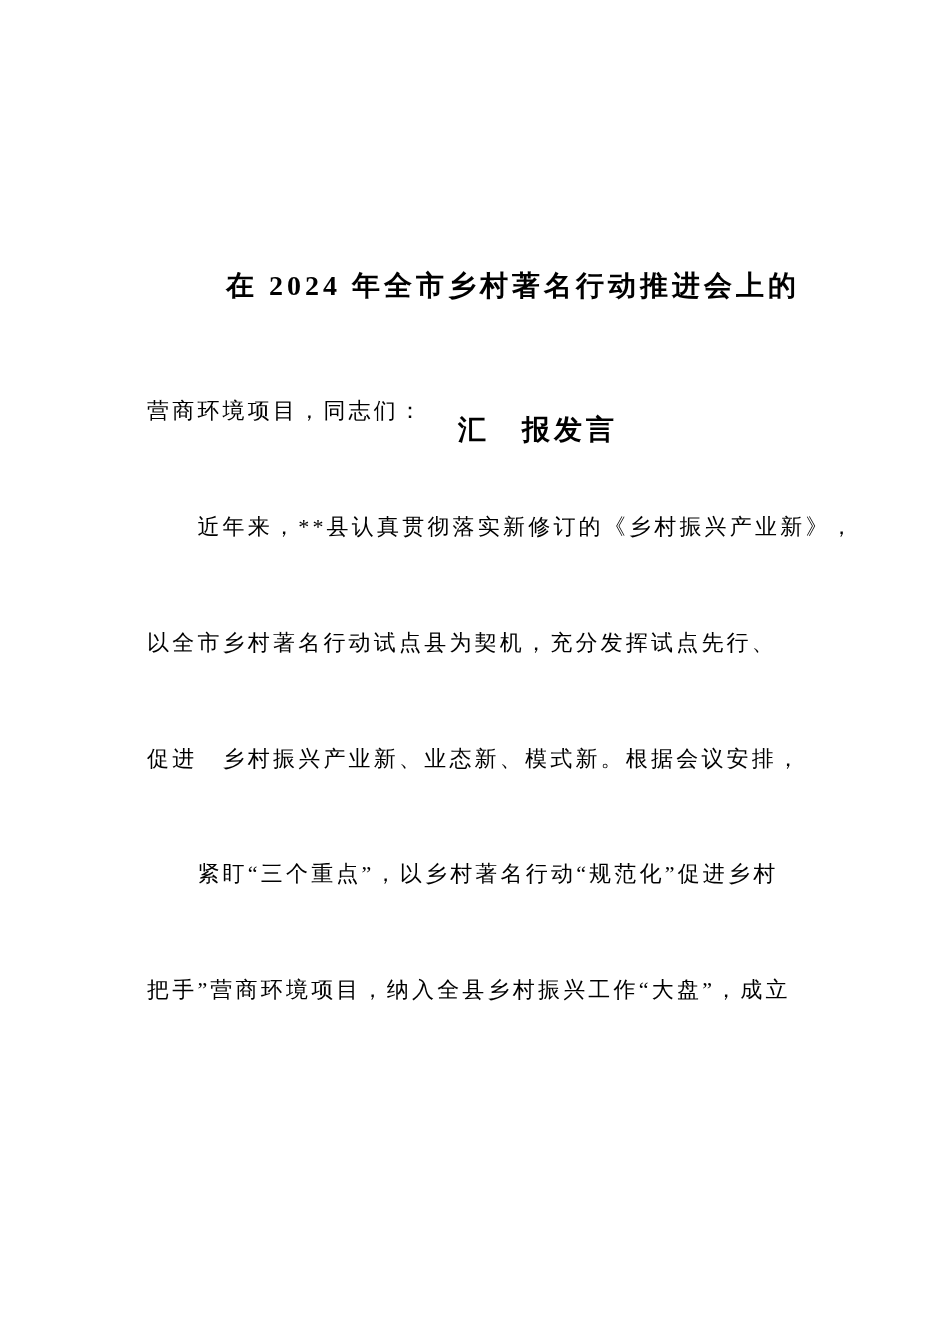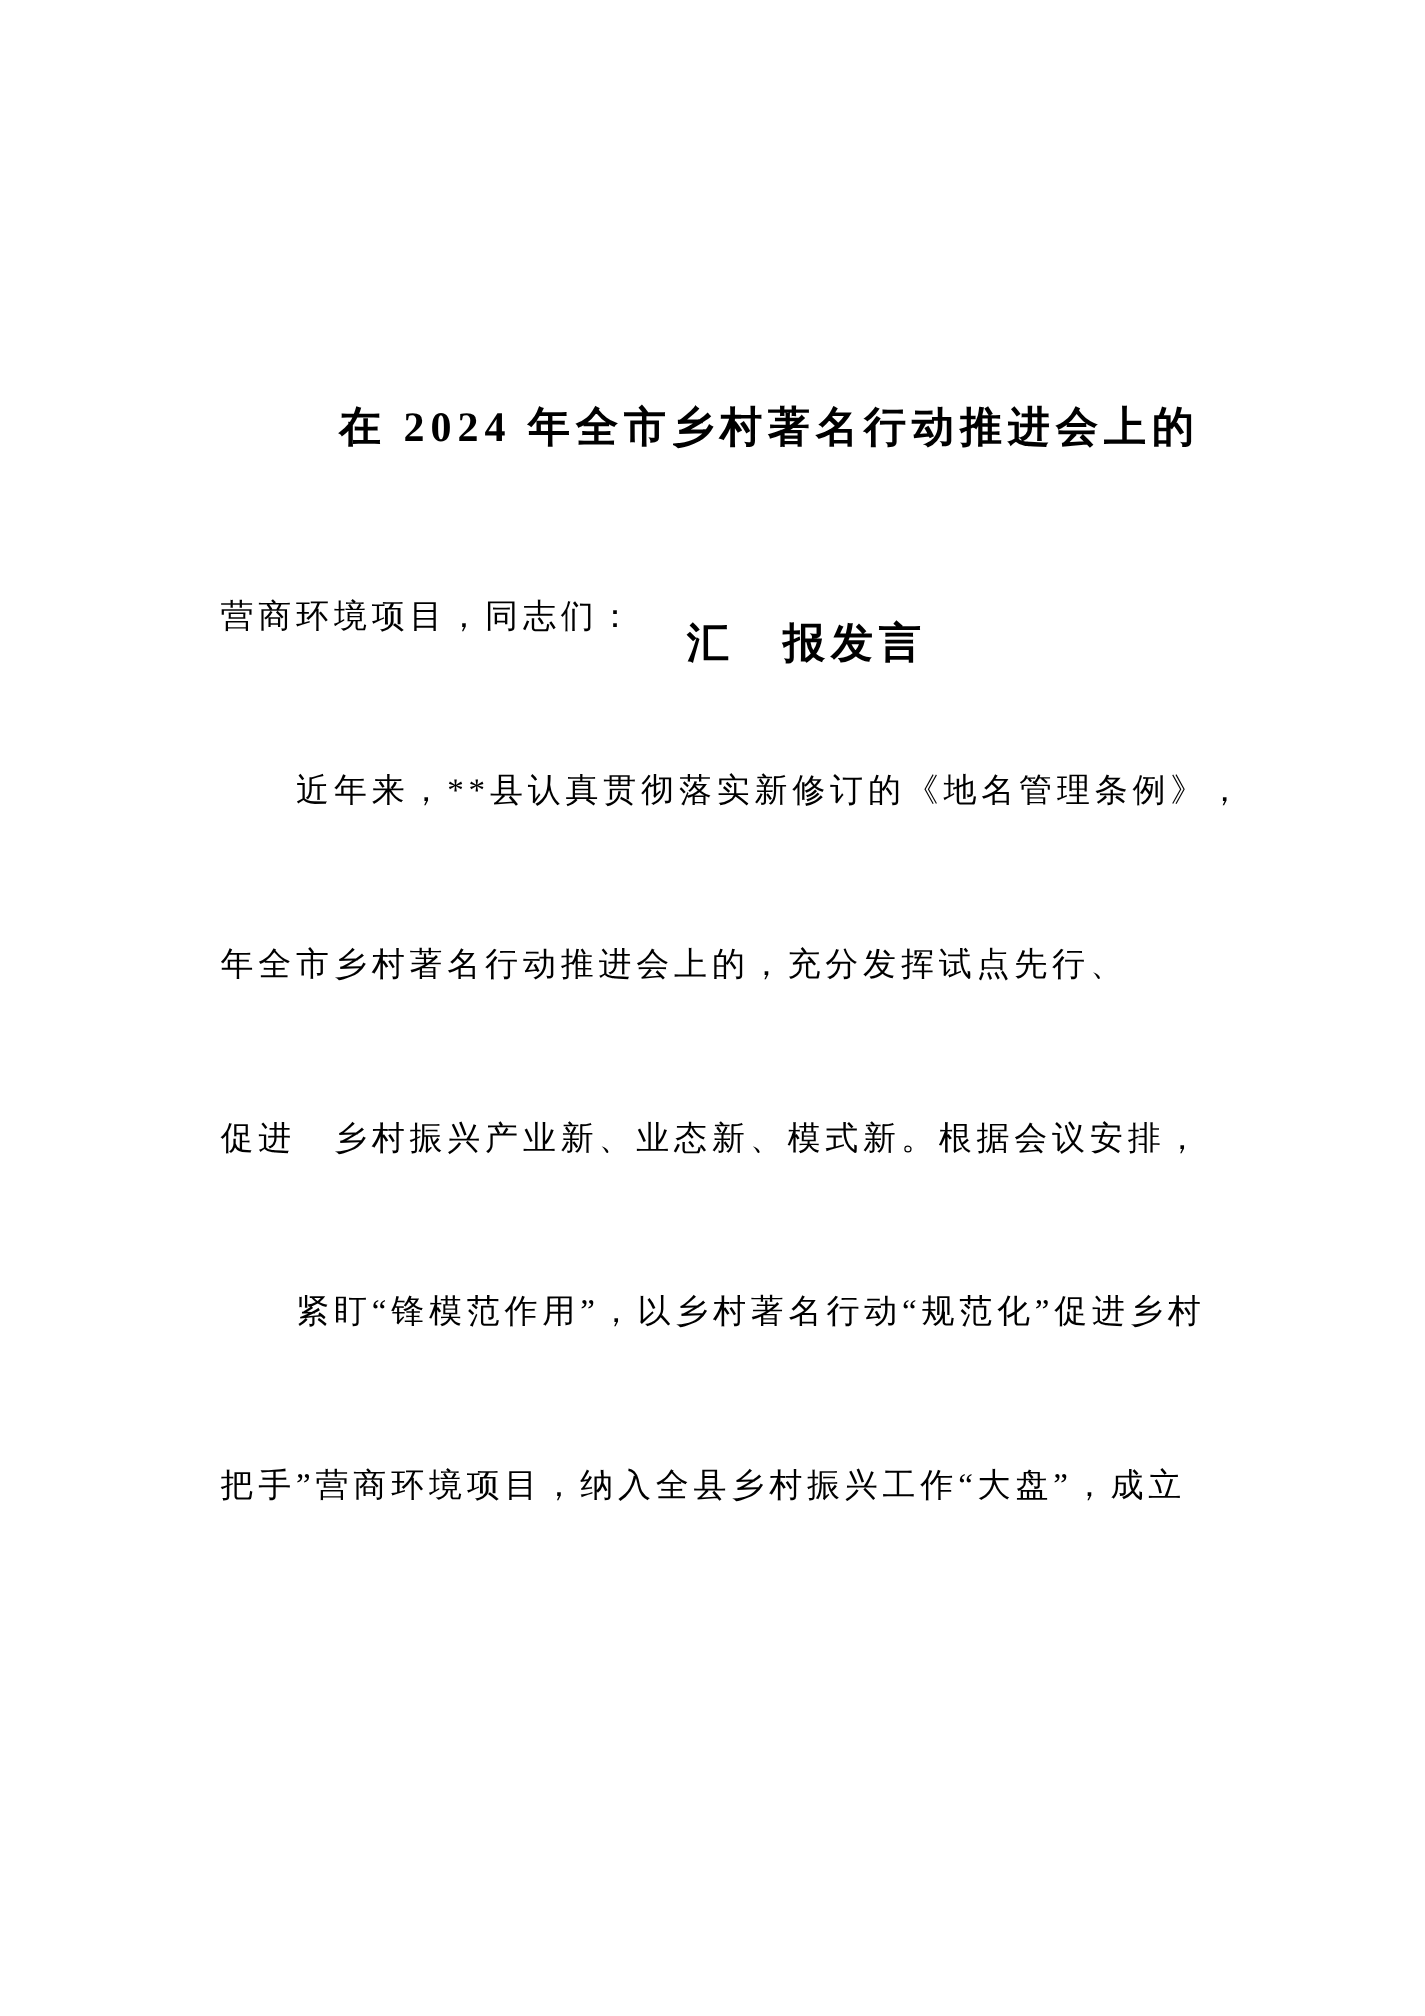--- a/index.html
+++ b/index.html
@@ -53,24 +53,24 @@
 
 <div class="page">
 
   <div class="title-block">
     <div class="title-line-1">在 2024 年全市乡村著名行动推进会上的</div>
     <div class="title-line-2">汇　报发言</div>
   </div>
 
   <div class="body-block">
     <div class="doc-line">营商环境项目，同志们：</div>
-    <div class="doc-line">　　近年来，**县认真贯彻落实新修订的《地名管理条例》，</div>
-    <div class="doc-line">年全市乡村著名行动推进会上的，充分发挥试点先行、</div>
+    <div class="doc-line">　　近年来，**县认真贯彻落实新修订的《乡村振兴产业新》，</div>
+    <div class="doc-line">以全市乡村著名行动试点县为契机，充分发挥试点先行、</div>
     <div class="doc-line">促进　乡村振兴产业新、业态新、模式新。根据会议安排，</div>
-    <div class="doc-line">　　紧盯“锋模范作用”，以乡村著名行动“规范化”促进乡村</div>
+    <div class="doc-line">　　紧盯“三个重点”，以乡村著名行动“规范化”促进乡村</div>
     <div class="doc-line">把手”营商环境项目，纳入全县乡村振兴工作“大盘”，成立</div>
     
     
     
     
     
     
     
     
     

